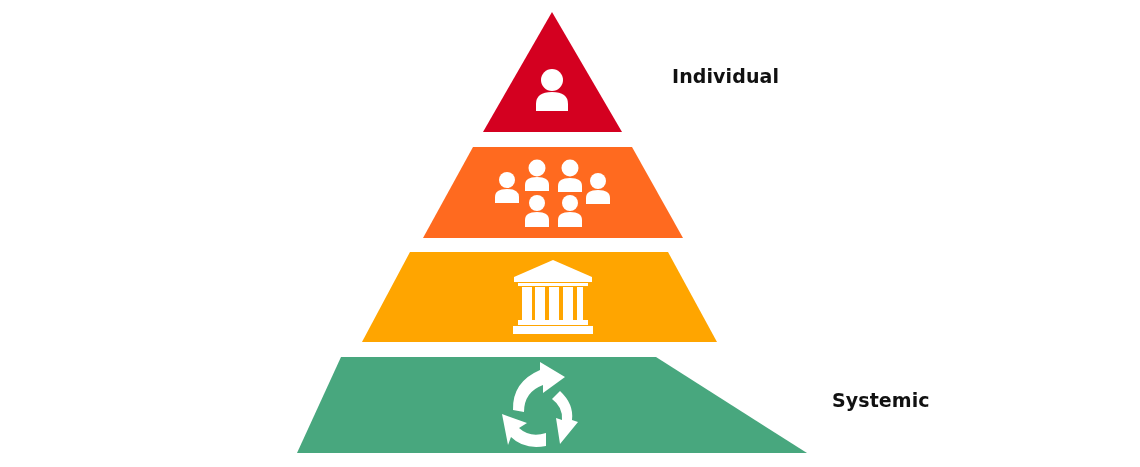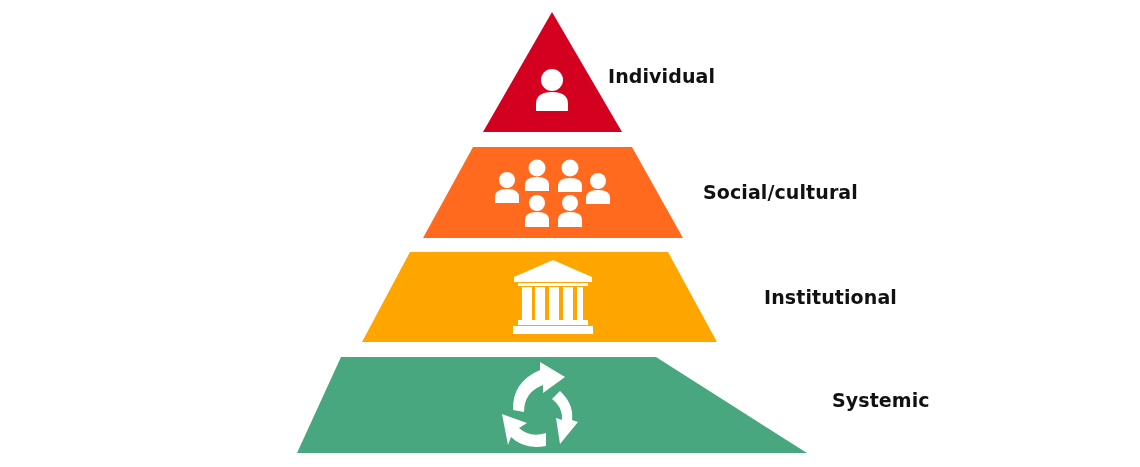--- a/index.html
+++ b/index.html
@@ -96,21 +96,19 @@
 
         <path d="M513,410 Q512,382 540,370 L540,362 L565,377 L543,393 L543,385 Q524,392 524,412 Z"></path>
 
         <path d="M560,391 Q574,404 572,420 L578,422 L560,444 L556,418 L562,420 Q563,407 552,399 Z"></path>
 
         <path d="M546,446 Q524,450 511,437 L508,445 L502,414 L527,423 L519,428 Q530,438 546,433 Z"></path>
       </g>
     </g>
   </svg>
 
-  <div class="level-label" style="left:608px; top:67px;">Individual</div>
+  <div class="level-label" style="left:672px; top:67px;">Individual</div>
 
-  <div class="level-label" style="left:703px; top:183px;">Social/cultural</div>
 
-  <div class="level-label" style="left:764px; top:288px;">Institutional</div>
 
   <div class="level-label" style="left:832px; top:391px;">Systemic</div>
 
 </div>
 
 </body></html>

